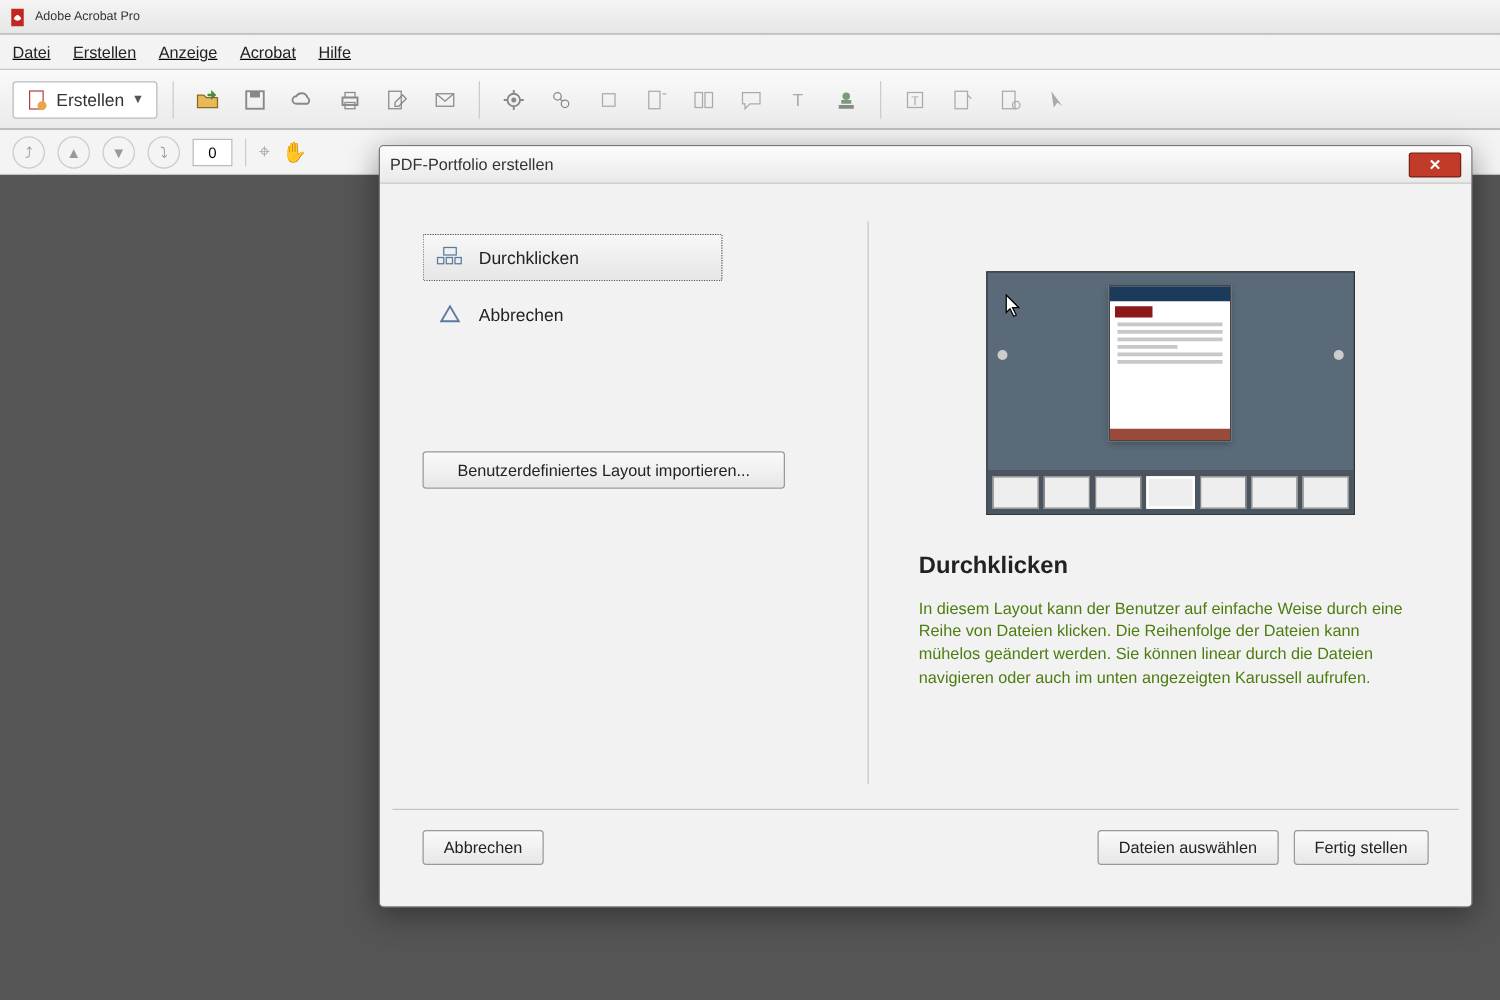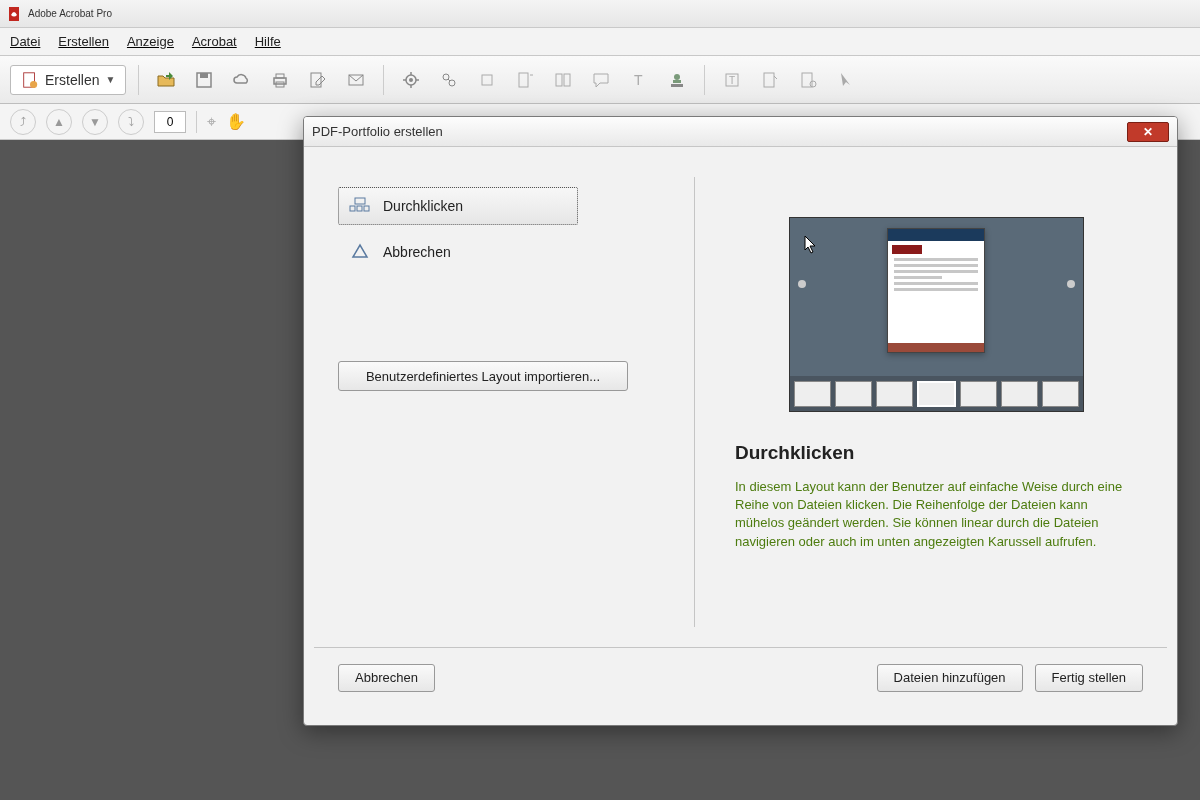--- a/index.html
+++ b/index.html
@@ -290,21 +290,21 @@
           </div>
         </div>
         <h3>Durchklicken</h3>
         <p>In diesem Layout kann der Benutzer auf einfache Weise durch eine Reihe von Dateien klicken. Die Reihenfolge der Dateien kann mühelos geändert werden. Sie können linear durch die Dateien navigieren oder auch im unten angezeigten Karussell aufrufen.</p>
       </div>
     </div>
 
     <div class="dialog-footer">
       <button class="dlg-btn">Abbrechen</button>
       <div class="spacer"></div>
-      <button class="dlg-btn" style="margin-right:12px;">Dateien hinzufügen</button>
+      <button class="dlg-btn" style="margin-right:12px;">Dateien auswählen</button>
       <button class="dlg-btn">Fertig stellen</button>
     </div>
 
     <svg class="cursor-arrow" viewBox="0 0 14 20">
         <path fill="#fff" stroke="#000" d="M1 1 L1 15 L4 12 L7 18 L9 17 L6 11 L11 11 Z"></path>
       </svg>
   </div>
 </div>
 
 </body></html>

